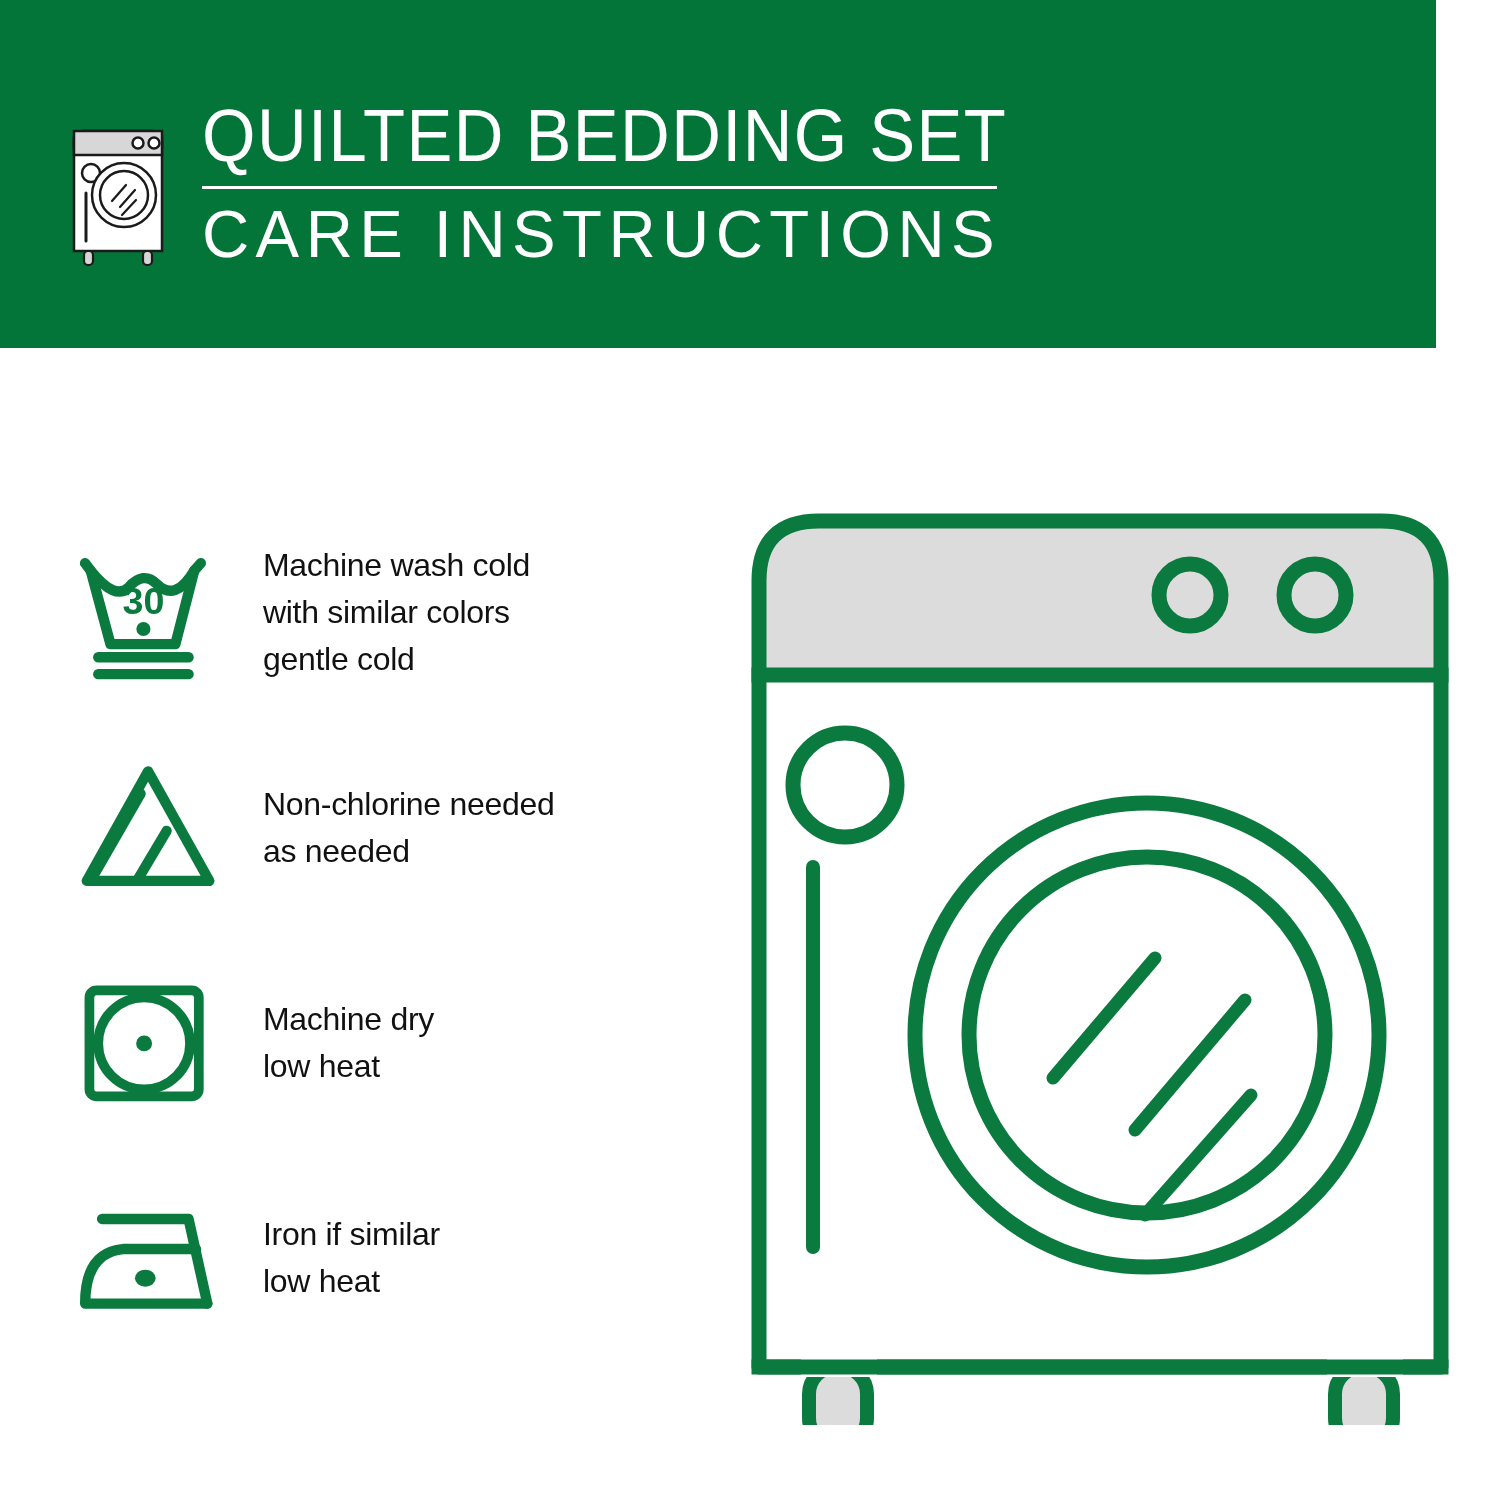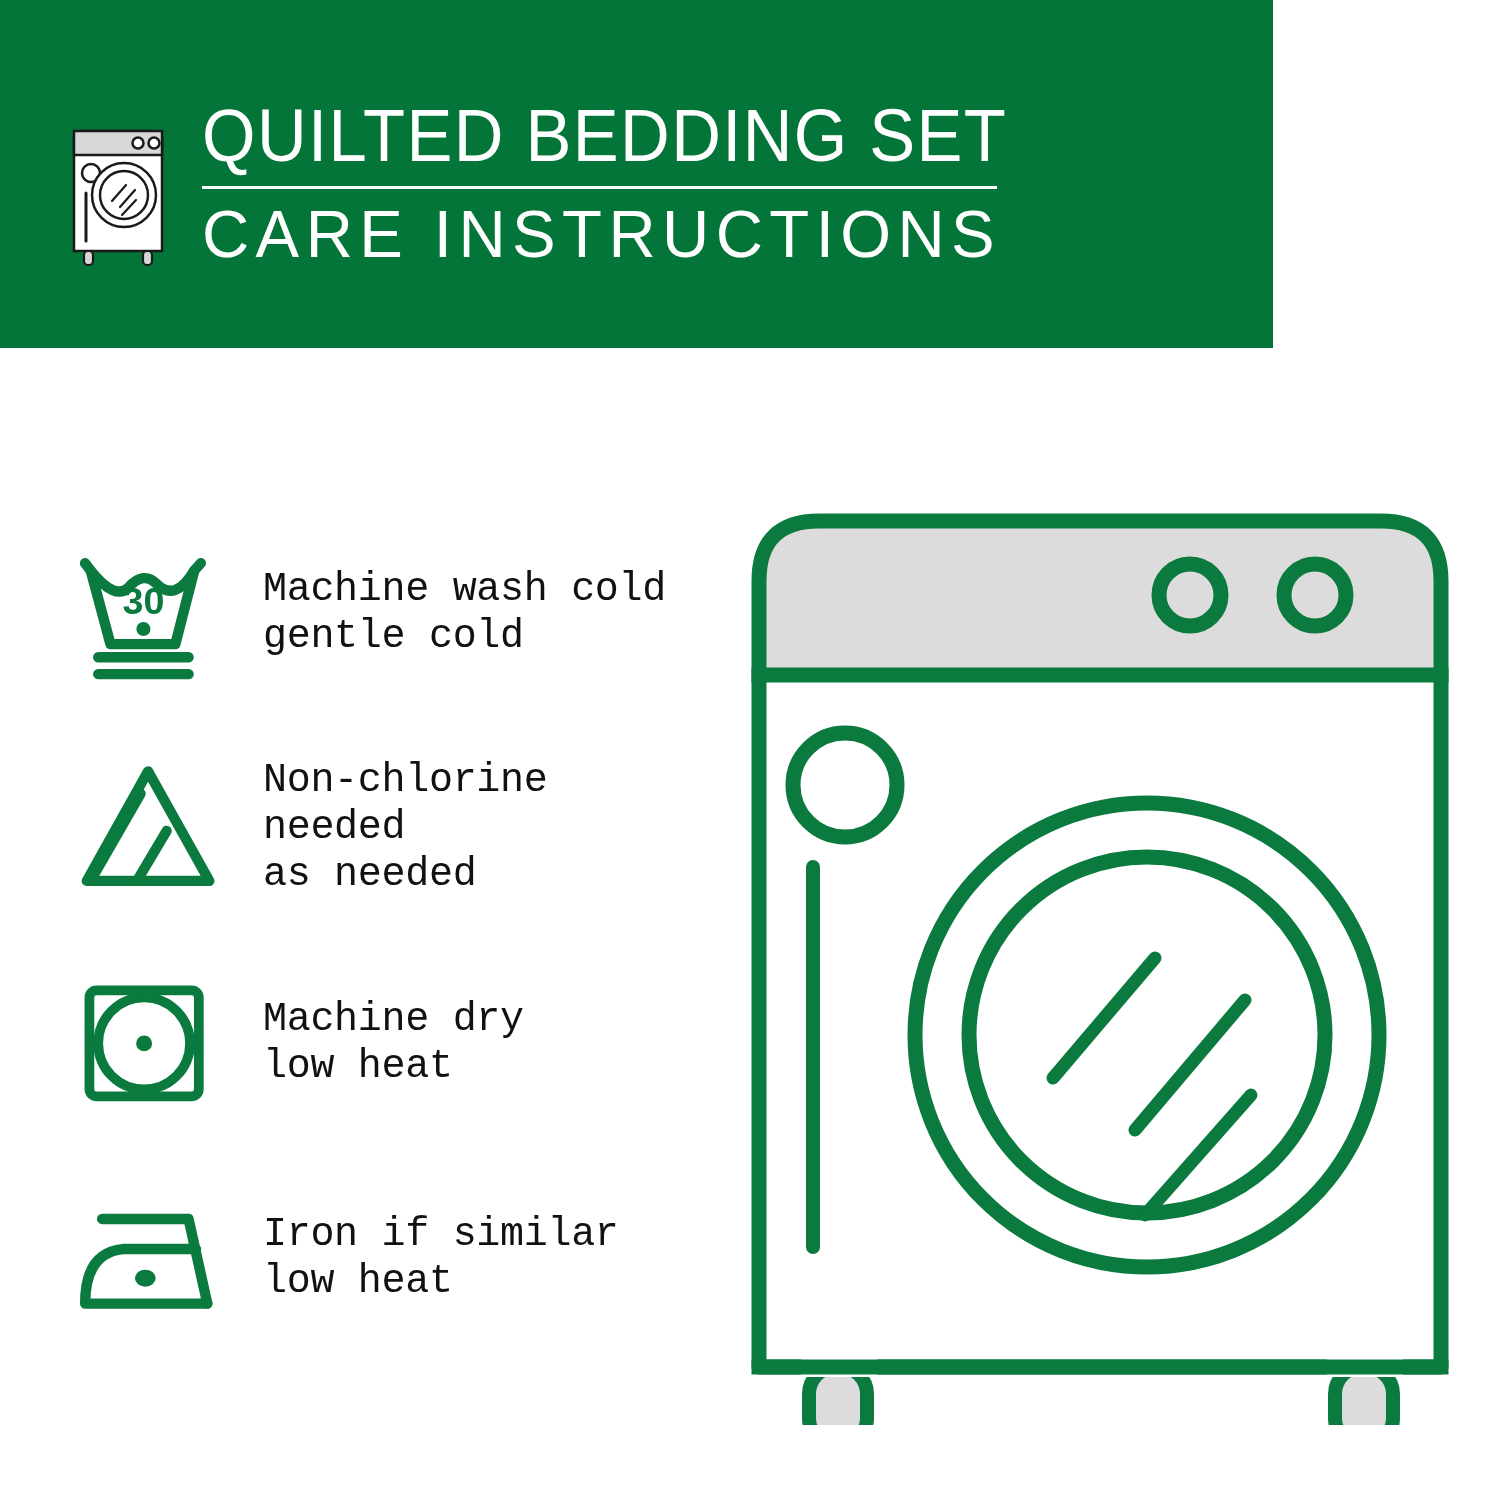--- a/index.html
+++ b/index.html
@@ -16,21 +16,21 @@
     position: relative;
     width: 1500px;
     height: 1500px;
     background: #ffffff;
   }
 
   
   .header-band {
     position: absolute;
     left: 0; top: 0;
-    width: 1273px;
+    width: 1436px;
     height: 348px;
     background: #047539;
   }
 
   .header-inner {
     position: absolute;
     left: 60px;
     top: 95px;
     width: 990px;
     height: 185px;
@@ -102,22 +102,22 @@
     height: 150px;
     display: flex;
     align-items: center;
     justify-content: flex-start;
   }
 
   .care-label {
     flex: 1 1 auto;
     padding-left: 28px;
     color: #111111;
-    font-family: Liberation Mono, monospace;
-    font-size: 40px;
+    font-family: Liberation Sans, sans-serif;
+    font-size: 32px;
     line-height: 47px;
     font-weight: 400;
     letter-spacing: -0.3px;
   }
 
   
   .machine-art {
     position: absolute;
     left: 735px;
     top: 495px;
@@ -178,20 +178,21 @@
             <path d="M22 30 L43 108 L112 108 L132 30"></path>
           </g>
           <text x="78" y="76" text-anchor="middle" font-family="Liberation Sans, sans-serif" font-size="40" font-weight="700" fill="#0B7A3E">30</text>
           <circle cx="78" cy="92" r="7.5" fill="#0B7A3E"></circle>
           <line x1="30" y1="122" x2="126" y2="122" stroke="#0B7A3E" stroke-width="11" stroke-linecap="round"></line>
           <line x1="30" y1="140" x2="126" y2="140" stroke="#0B7A3E" stroke-width="11" stroke-linecap="round"></line>
         </svg>
       </div>
       <div class="care-label">
         <div>Machine wash cold</div>
+        <div>with similar colors</div>
         <div>gentle cold</div>
       </div>
     </div>
 
     <div class="care-row">
       <div class="care-symbol">
         <svg viewBox="0 0 170 150" width="158" height="140" aria-hidden="true">
           <g fill="none" stroke="#0B7A3E" stroke-width="11" stroke-linecap="round" stroke-linejoin="round">
             <path d="M84 14 L150 132 L18 132 Z"></path>
             <line x1="76" y1="38" x2="22" y2="132"></line>

